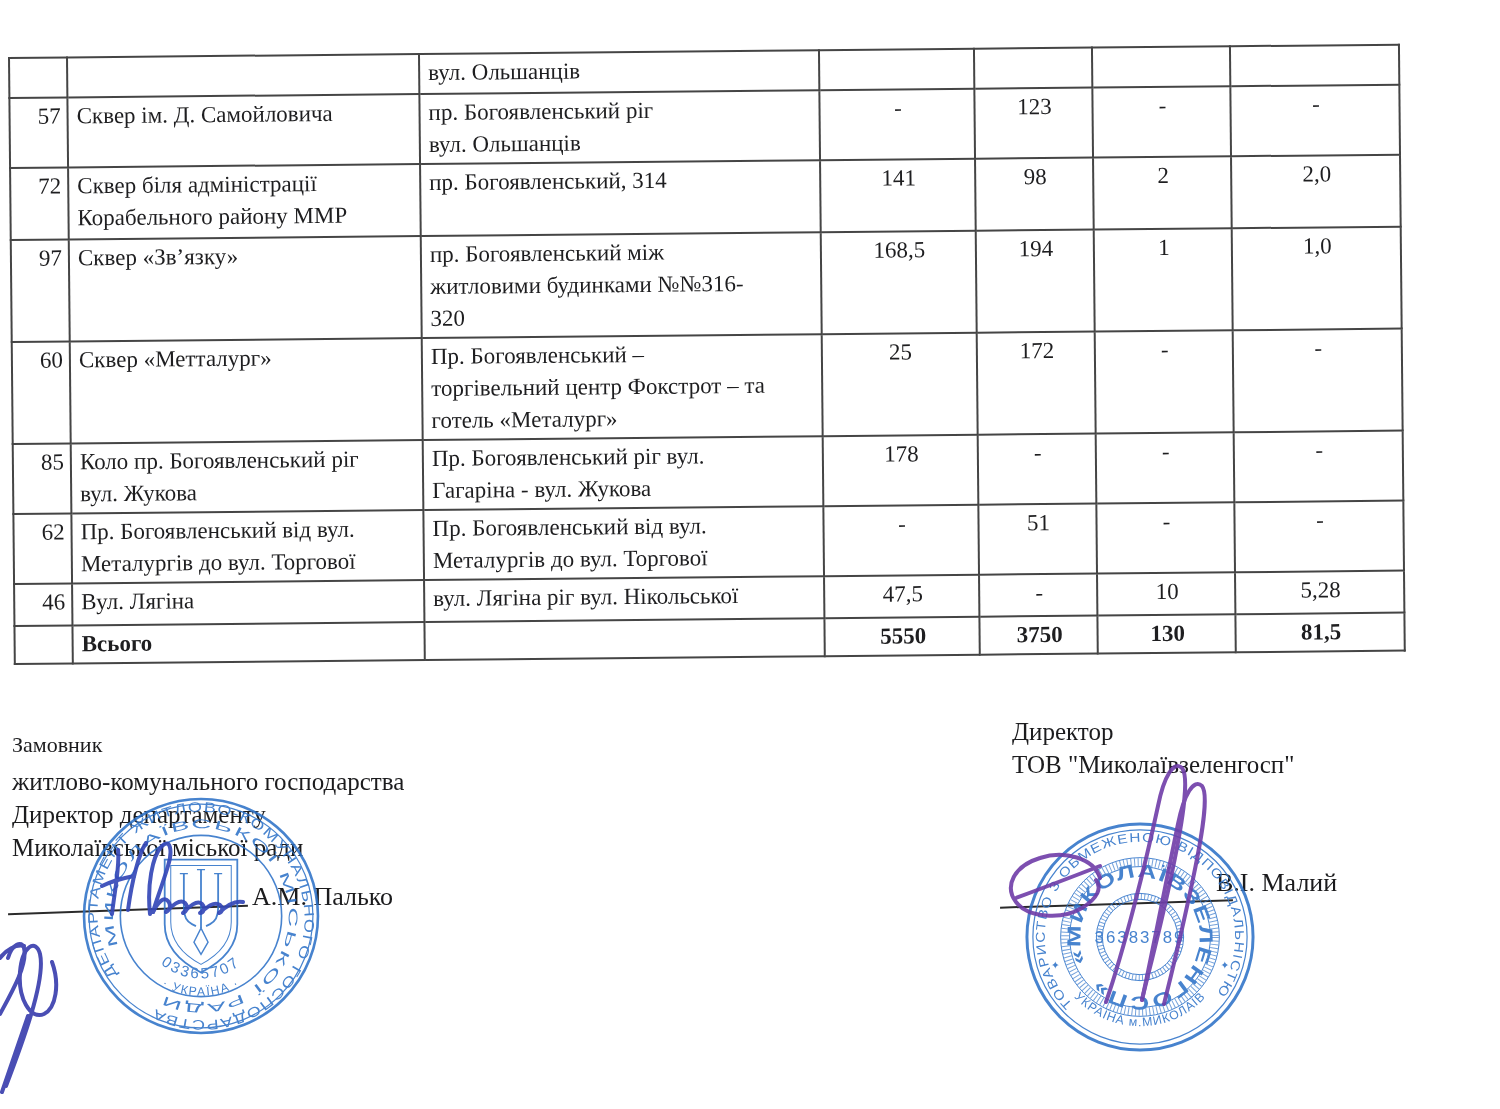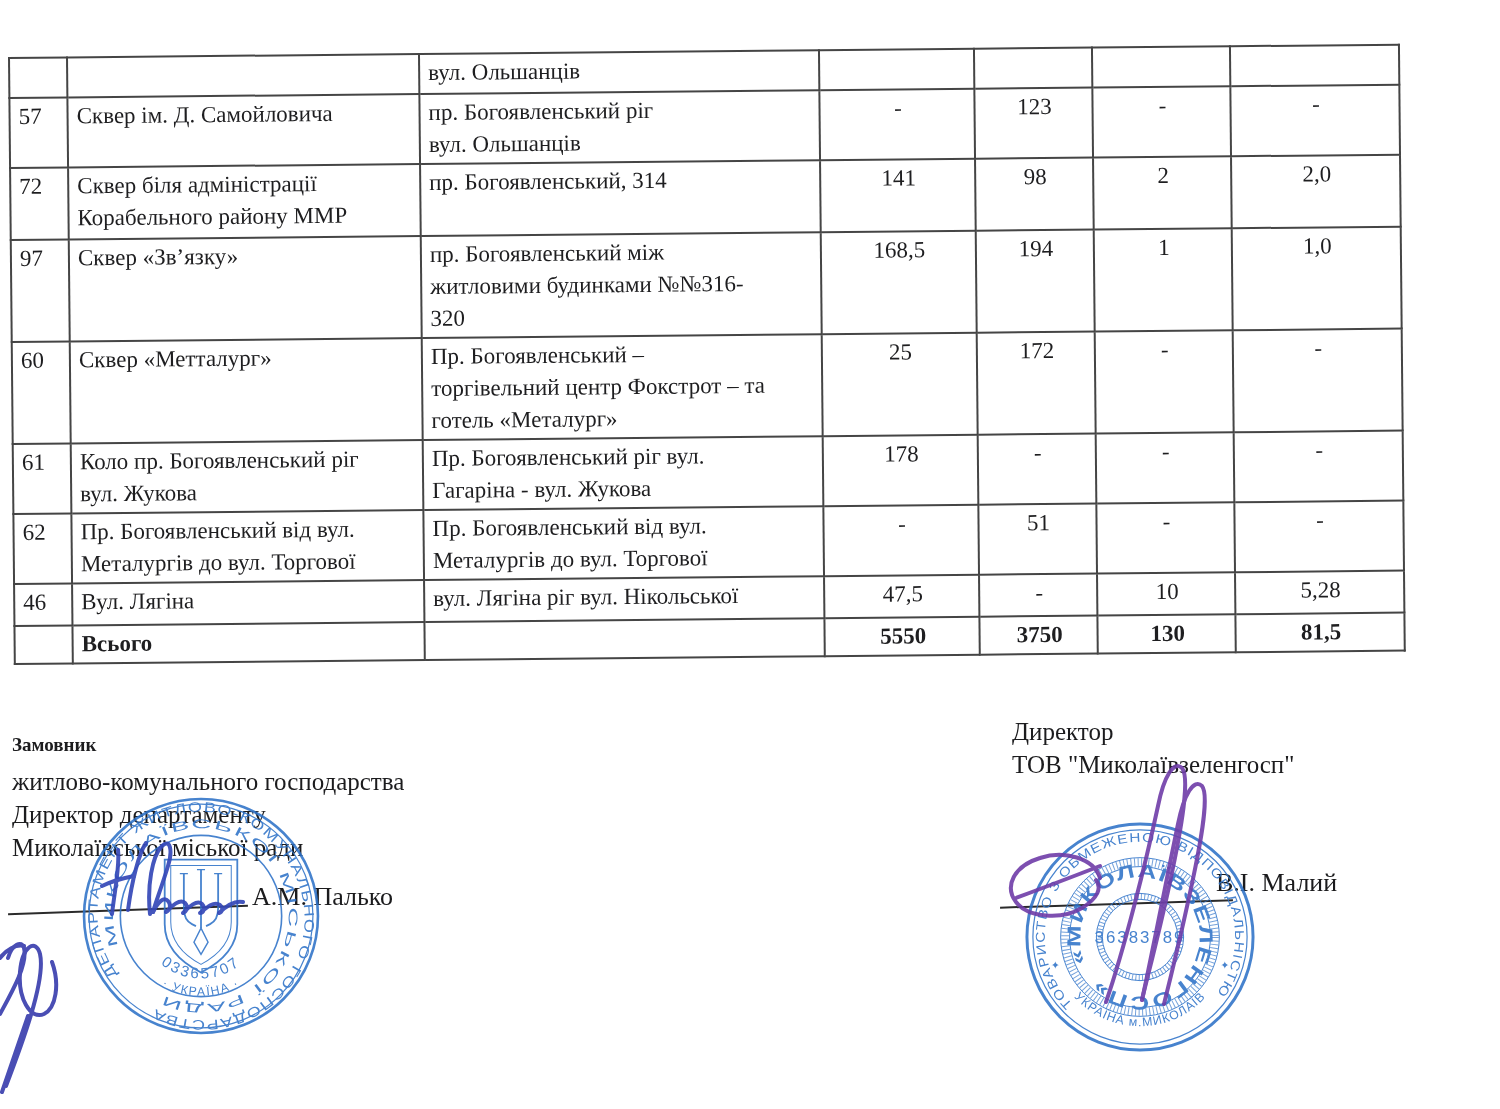--- a/index.html
+++ b/index.html
@@ -12,30 +12,30 @@
   .table-wrap{
     position:absolute;left:8px;top:57px;
     transform:rotate(-0.55deg);transform-origin:0 0;
   }
   table.doc-table{border-collapse:collapse;table-layout:fixed;width:1392px;}
   table.doc-table td{
     border:2px solid #454545;vertical-align:top;
     font-size:23px;line-height:32px;color:#1e1e20;
     padding:2px 6px 2px 8px;overflow:hidden;
   }
-  td.c-no{text-align:left;padding-left:2px;padding-right:2px;}
+  td.c-no{text-align:right;padding-left:2px;padding-right:2px;}
   td.c-name,td.c-addr{white-space:pre-line;}
   td.c-val{text-align:center;}
   tr.rh36 td{height:34px;} tr.rh66 td{height:62px;} tr.rh70 td{height:66px;}
   tr.rh98 td{height:94px;}  tr.rh96 td{height:92px;} tr.rh64 td{height:60px;}
   tr.rh40 td{height:36px;}  tr.rh34 td{height:30px;}
   tr.total-row td{font-weight:bold;}
   
   .sig-block{position:absolute;font-size:25px;line-height:33px;}
-  .sig-block .sig-title{font-weight:bold;font-size:19px;margin-bottom:4px;}
+  .sig-block .sig-title{font-weight:normal;font-size:22px;margin-bottom:4px;}
   .sig-line{position:absolute;border-top:2.5px solid #2b2b2b;}
   .sig-line.customer{left:8px;top:909px;width:240px;transform:rotate(-2deg);}
   .sig-line.contractor{left:1000px;top:903px;width:233px;transform:rotate(-1.8deg);}
   .signer-name{position:absolute;font-size:26px;color:#1b1b1d;}
   .signer-name.customer{left:252px;top:882px;}
   .signer-name.contractor{left:1216px;top:868px;}
   
   .seal{position:absolute;opacity:0.88;}
   .seal.customer{left:80px;top:795px;width:242px;height:242px;}
   .seal.contractor{left:1021px;top:818px;width:238px;height:238px;}
@@ -101,21 +101,21 @@
         <td class="c-name">Сквер «Метталург»</td>
         <td class="c-addr">Пр. Богоявленський –
 торгівельний центр Фокстрот – та
 готель «Металург»</td>
         <td class="c-val">25</td>
         <td class="c-val">172</td>
         <td class="c-val">-</td>
         <td class="c-val">-</td>
       </tr>
       <tr class="rh64">
-        <td class="c-no">61</td>
+        <td class="c-no">85</td>
         <td class="c-name">Коло пр. Богоявленський ріг
 вул. Жукова</td>
         <td class="c-addr">Пр. Богоявленський ріг вул.
 Гагаріна - вул. Жукова</td>
         <td class="c-val">178</td>
         <td class="c-val">-</td>
         <td class="c-val">-</td>
         <td class="c-val">-</td>
       </tr>
       <tr class="rh64">

